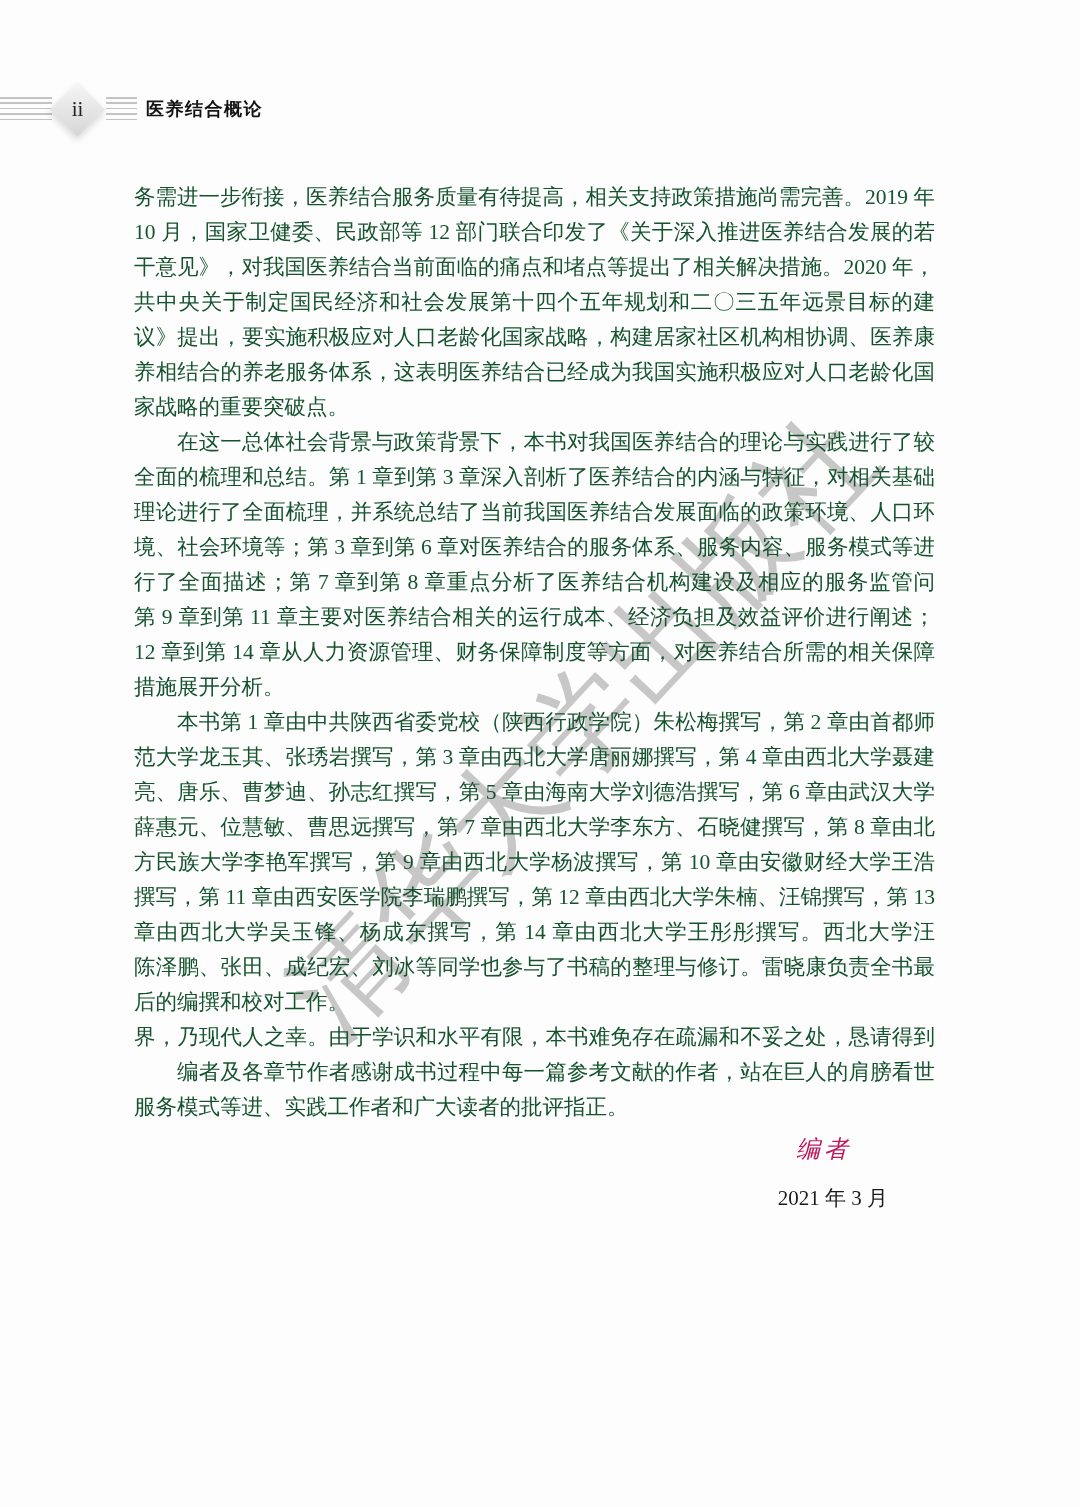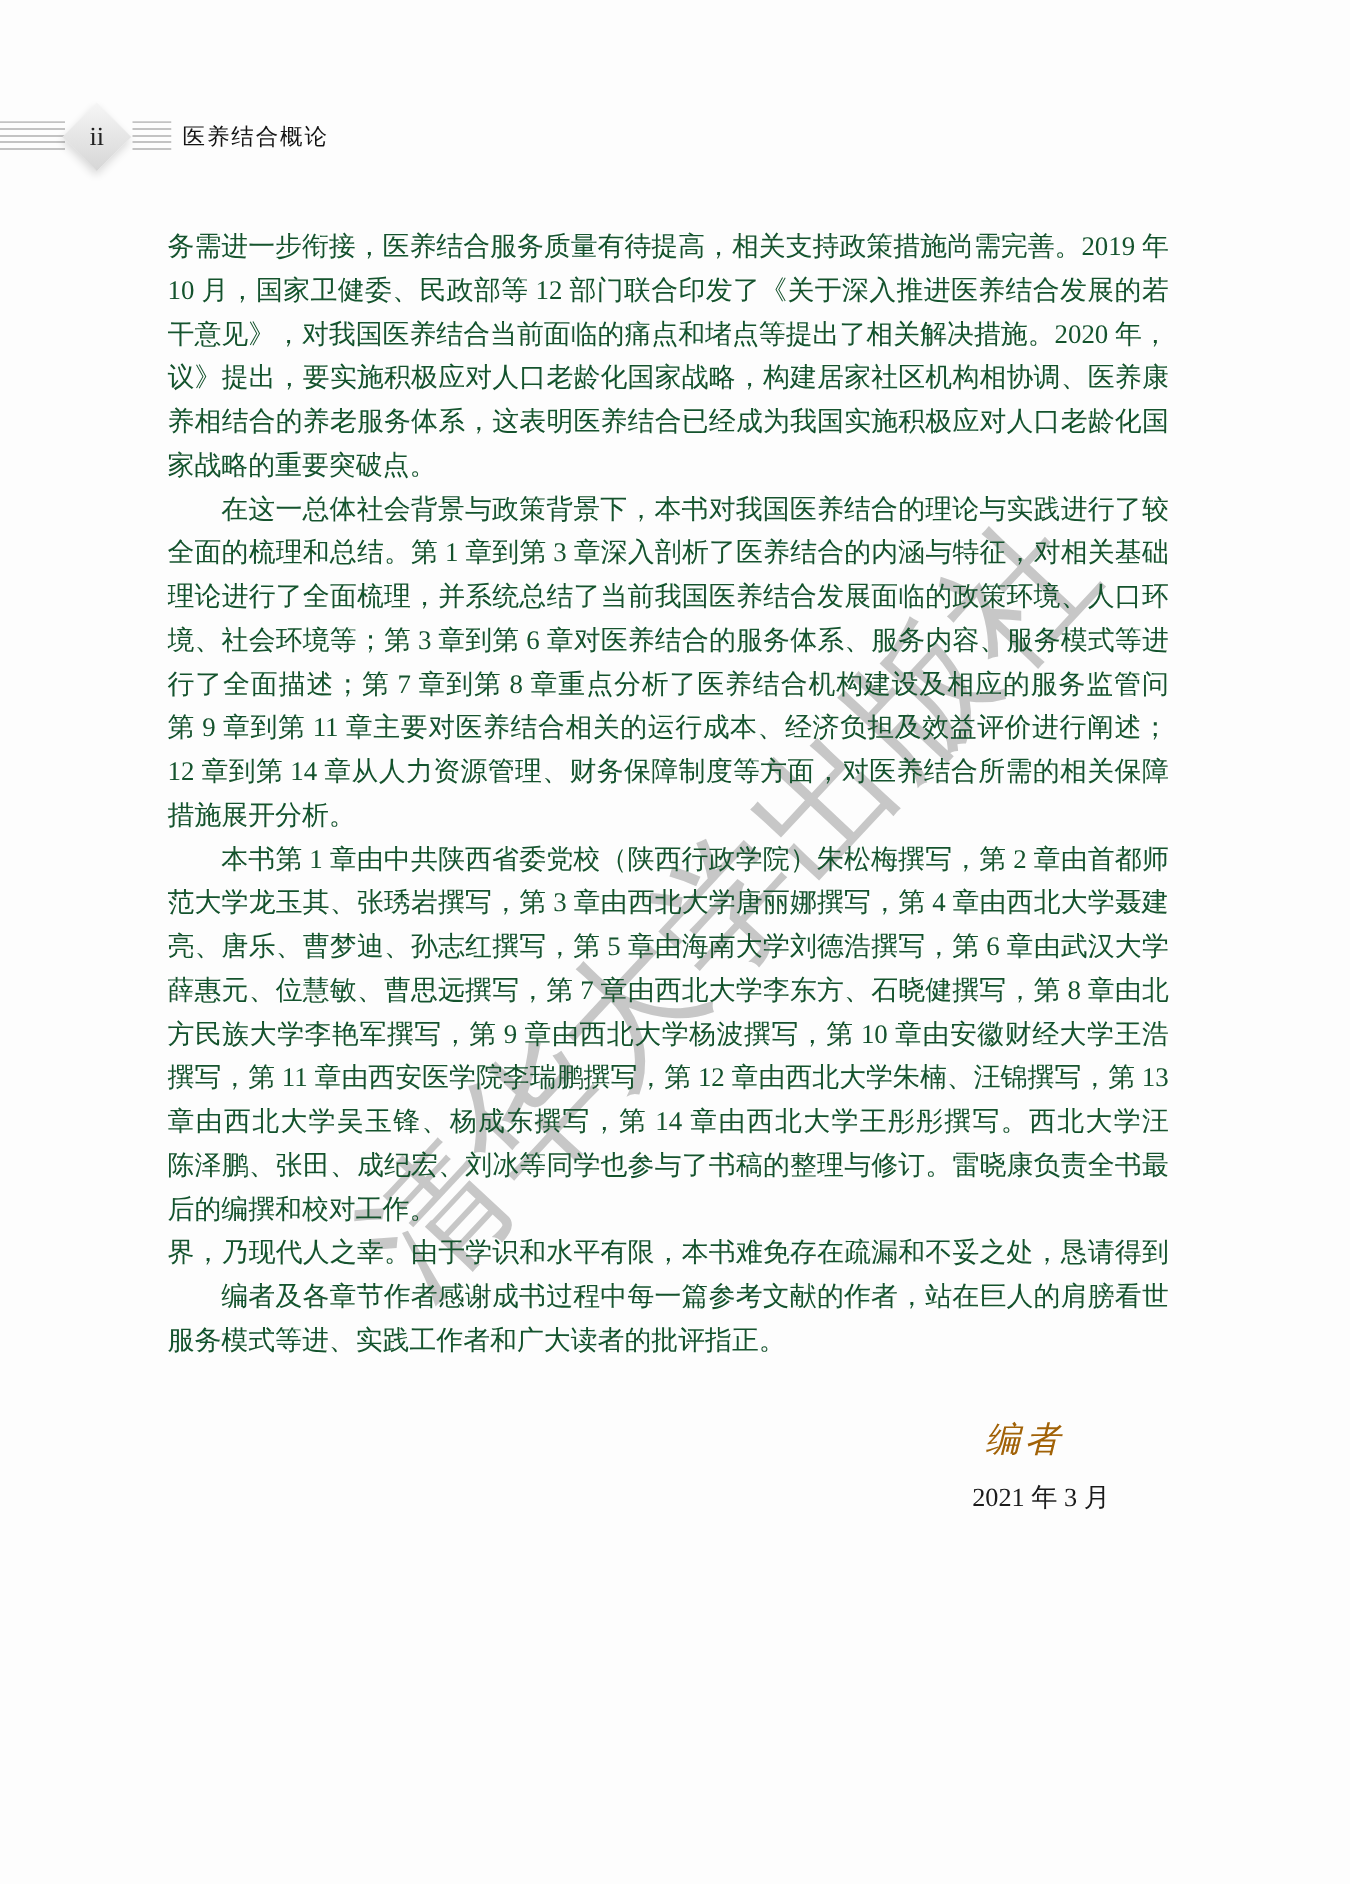--- a/index.html
+++ b/index.html
@@ -42,21 +42,21 @@
     left: 0; top: 0; width: 100%; height: 100%;
     display: flex; align-items: center; justify-content: center;
     transform: rotate(-45deg);
     font-size: 21px;
     color: #222;
   }
   .book-title {
     position: absolute;
     left: 146px; top: 97px;
     font-size: 18px;
-    font-weight: 400;
+    font-weight: 700;
     letter-spacing: 1.5px;
     color: #141414;
     font-family: "Liberation Sans", "DejaVu Sans", sans-serif;
   }
 
   
   .watermark {
     position: absolute;
     left: 255px; top: 965px;
     transform: rotate(-47deg);
@@ -91,24 +91,24 @@
     text-justify: inter-character;
     overflow: hidden;
   }
   .line.indent { text-indent: 43px; }
 
   
   .signature { position: absolute; left: 0; width: 1080px; z-index: 2; }
   .sig-author {
     position: absolute;
     top: 1133px; right: 228px;
-    font-size: 28px;
+    font-size: 24px;
     font-style: italic;
     letter-spacing: 4px;
-    color: #a16207;
+    color: #be185d;
   }
   .sig-date {
     position: absolute;
     top: 1172px; right: 192px;
     font-size: 21px;
     color: #1b1b1b;
     margin-top: 12px;
   }
 </style>
 </head>
@@ -124,20 +124,21 @@
     <div class="stripes right"></div>
     <div class="book-title">医养结合概论</div>
   </header>
 
   <div class="watermark">清华大学出版社</div>
 
   <main class="body-text" id="body-text">
       <div class="line fill">务需进一步衔接，医养结合服务质量有待提高，相关支持政策措施尚需完善。2019 年</div>
       <div class="line fill">10 月，国家卫健委、民政部等 12 部门联合印发了《关于深入推进医养结合发展的若</div>
       <div class="line fill">干意见》，对我国医养结合当前面临的痛点和堵点等提出了相关解决措施。2020 年，《中</div>
+      <div class="line fill">共中央关于制定国民经济和社会发展第十四个五年规划和二〇三五年远景目标的建</div>
       <div class="line fill">议》提出，要实施积极应对人口老龄化国家战略，构建居家社区机构相协调、医养康</div>
       <div class="line fill">养相结合的养老服务体系，这表明医养结合已经成为我国实施积极应对人口老龄化国</div>
       <div class="line">家战略的重要突破点。</div>
       <div class="line fill indent">在这一总体社会背景与政策背景下，本书对我国医养结合的理论与实践进行了较</div>
       <div class="line fill">全面的梳理和总结。第 1 章到第 3 章深入剖析了医养结合的内涵与特征，对相关基础</div>
       <div class="line fill">理论进行了全面梳理，并系统总结了当前我国医养结合发展面临的政策环境、人口环</div>
       <div class="line fill">境、社会环境等；第 3 章到第 6 章对医养结合的服务体系、服务内容、服务模式等进</div>
       <div class="line fill">行了全面描述；第 7 章到第 8 章重点分析了医养结合机构建设及相应的服务监管问题；</div>
       <div class="line fill">第 9 章到第 11 章主要对医养结合相关的运行成本、经济负担及效益评价进行阐述；第</div>
       <div class="line fill">12 章到第 14 章从人力资源管理、财务保障制度等方面，对医养结合所需的相关保障</div>

